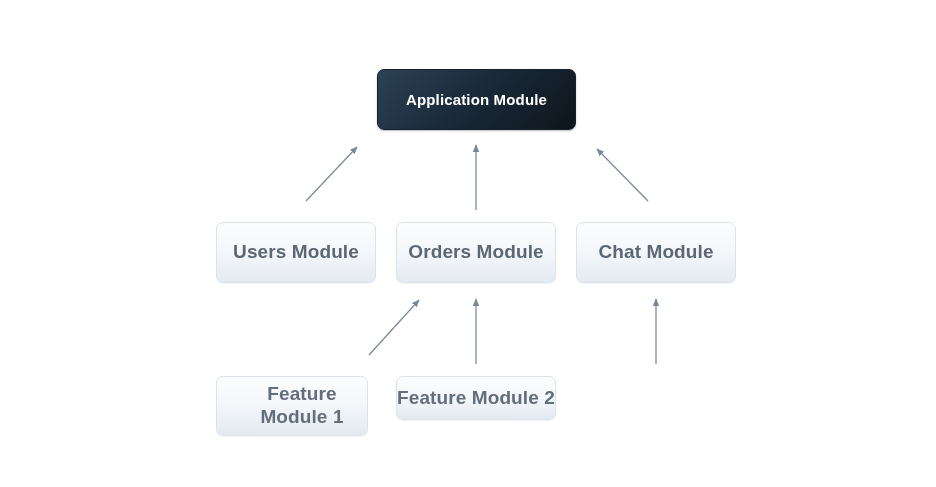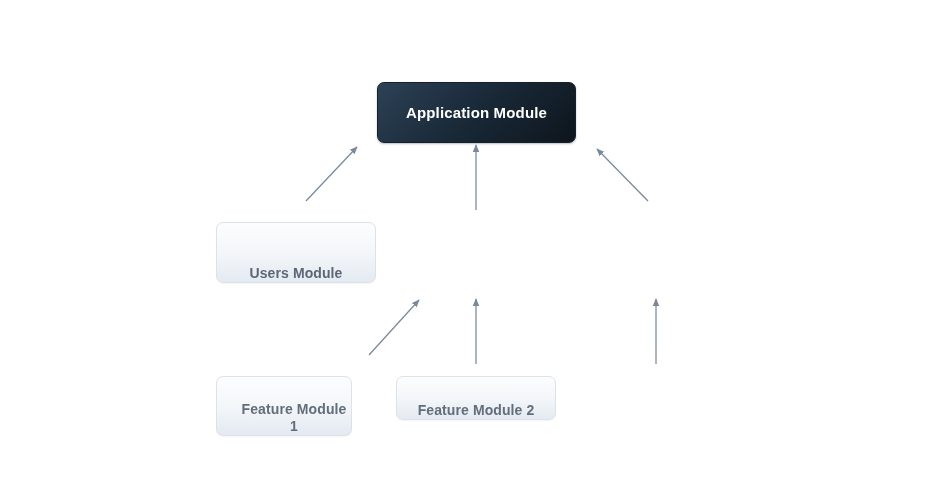--- a/index.html
+++ b/index.html
@@ -43,25 +43,24 @@
     font-size: 15px;
     font-weight: bold;
     letter-spacing: 0.15px;
     border: 1px solid #16212c;
     box-shadow: 0 1px 2px rgba(20,32,45,0.30);
   }
   .node-mid, .node-leaf {
     background: linear-gradient(180deg, #fcfdfe 0%, #f4f7fa 48%, #e4eaf1 100%);
     border: 1px solid #dbe2ea;
     color: #5b6775;
-    font-size: 14px;
+    font-size: 19px;
     font-weight: bold;
     letter-spacing: 0.1px;
     box-shadow: 0 1px 1px rgba(100,115,135,0.07);
-    align-items: flex-end;
   }
   .node-leaf {
     color: #626e7c;
   }
 </style>
 </head>
 <body>
 
 <div id="canvas">
 
@@ -74,31 +73,37 @@
     <g id="arrow-group" stroke="#78899b" stroke-width="1.25" fill="none">
         <line x1="306" y1="201" x2="357" y2="147" marker-end="url(#ah)" stroke="#78899b"></line>
         <line x1="476" y1="210" x2="476" y2="145" marker-end="url(#ah)" stroke="#78899b"></line>
         <line x1="648" y1="201" x2="597" y2="149" marker-end="url(#ah)" stroke="#78899b"></line>
         <line x1="369" y1="355" x2="419" y2="300" marker-end="url(#ah)" stroke="#78899b"></line>
         <line x1="476" y1="364" x2="476" y2="299" marker-end="url(#ah)" stroke="#78899b"></line>
         <line x1="656" y1="364" x2="656" y2="299" marker-end="url(#ah)" stroke="#78899b"></line>
       </g>
   </svg>
 
-  <div class="node node-root" style="left: 377px; top: 82px; width: 199px; height: 61px;">
+  <div class="node node-root" style="left: 377px; top: 69px; width: 199px; height: 61px;">
     <span>Application Module</span>
   </div>
 
   <div class="node node-mid" style="left: 216px; top: 222px; width: 160px; height: 61px;">
     <span>Users Module</span>
   </div>
 
+  <div class="node node-mid" style="left: 396px; top: 222px; width: 160px; height: 61px;">
+    <span>Orders Module</span>
+  </div>
 
+  <div class="node node-mid" style="left: 576px; top: 222px; width: 160px; height: 61px;">
+    <span>Chat Module</span>
+  </div>
 
-  <div class="node node-leaf" style="left: 216px; top: 376px; width: 136px; height: 60px; padding-left: 20px;">
+  <div class="node node-leaf" style="left: 216px; top: 376px; width: 152px; height: 60px; padding-left: 20px;">
     <span>Feature Module 1</span>
   </div>
 
   <div class="node node-leaf" style="left: 396px; top: 376px; width: 160px; height: 44px;">
     <span>Feature Module 2</span>
   </div>
 
 
 </div>
 

